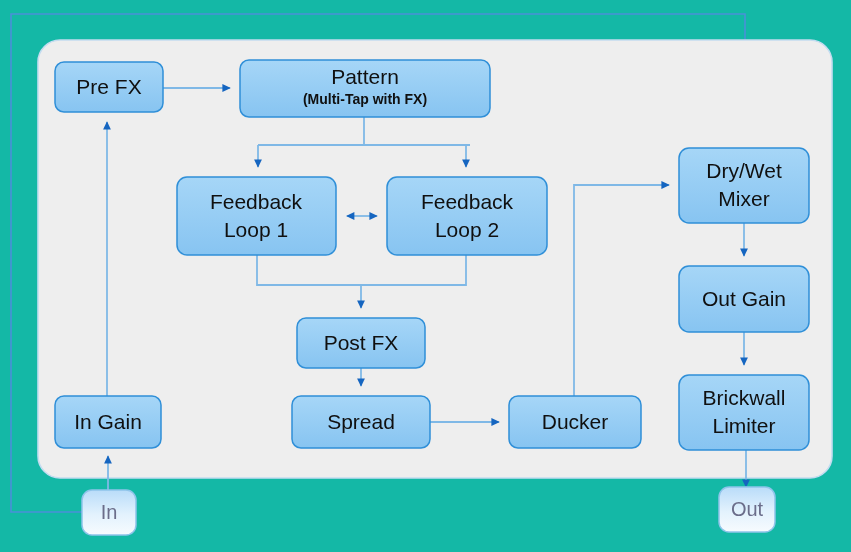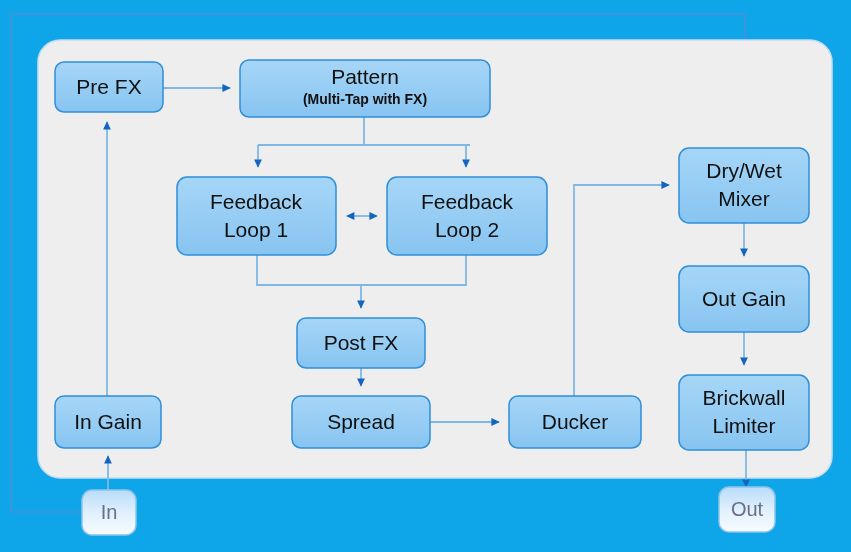--- a/index.html
+++ b/index.html
@@ -4,21 +4,21 @@
 <style>
   html, body {
     margin: 0;
     padding: 0;
     background: #ffffff;
   }
   #canvas {
     position: relative;
     width: 851px;
     height: 552px;
-    background: #0ea5e9;
+    background: #14b8a6;
     font-family: "Liberation Sans", sans-serif;
     overflow: hidden;
   }
   svg.layer {
     position: absolute;
     top: 0;
     left: 0;
     width: 851px;
     height: 552px;
   }

